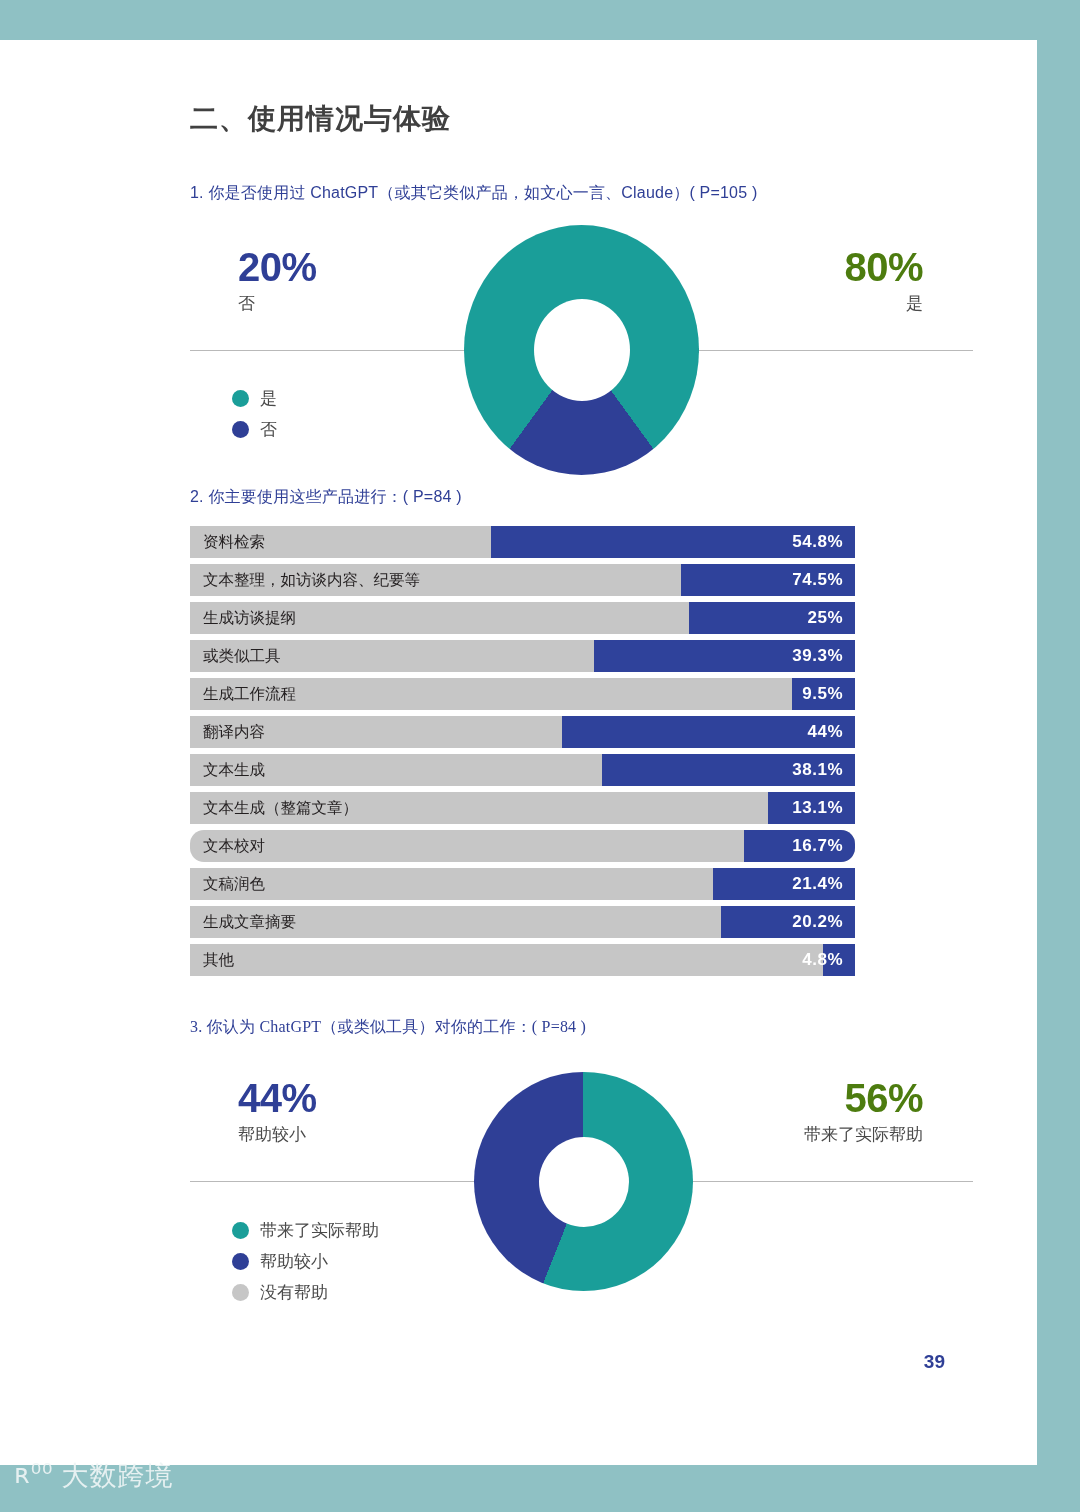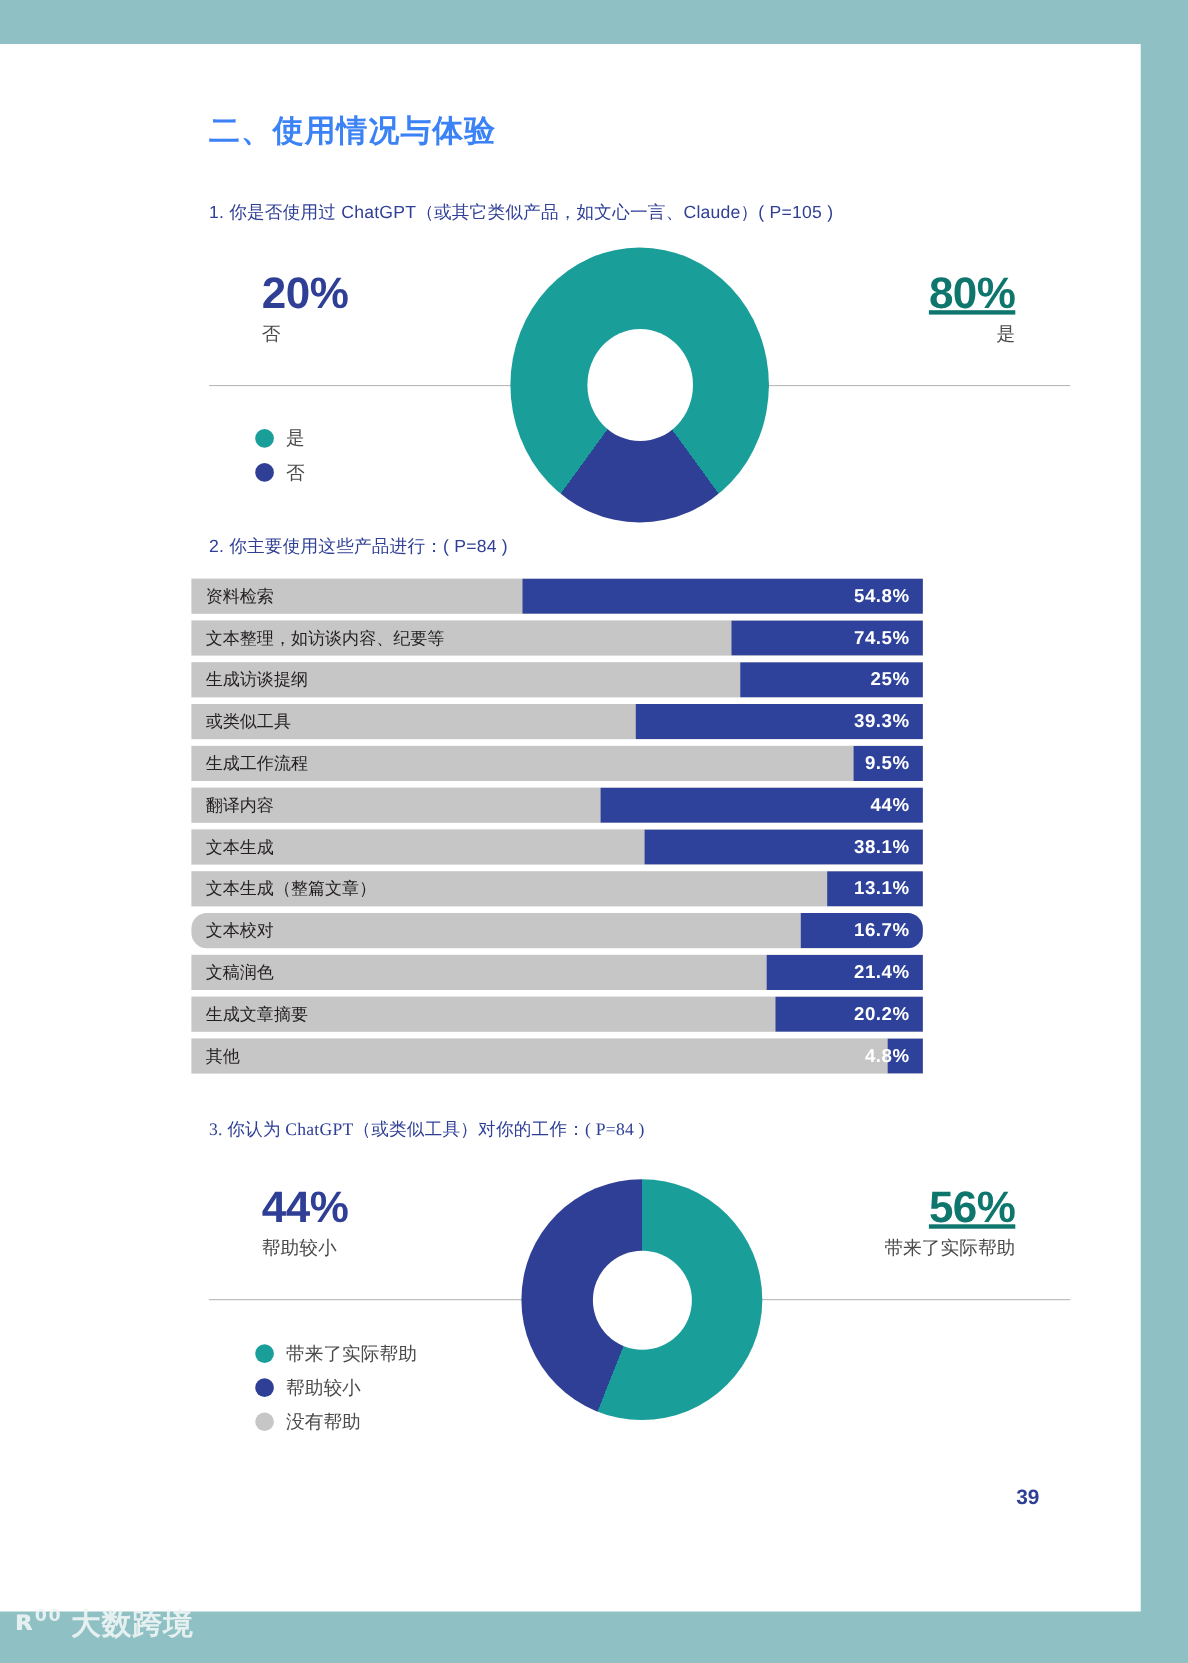--- a/index.html
+++ b/index.html
@@ -16,39 +16,39 @@
     left:0;top:40px;
     width:1037px;height:1425px;
     background:#ffffff;
     box-sizing:border-box;
   }
   #watermark{
     position:absolute;
     left:14px;bottom:18px;
     display:flex;align-items:center;gap:8px;
     color:#eef5f5;
-    font-size:27px;font-weight:bold;
+    font-size:27px;font-weight:normal;
     letter-spacing:1px;
     opacity:.92;
   }
   #watermark .mark-glyph{
     font-size:26px;
     font-family:"DejaVu Sans",sans-serif;
     line-height:1;
     position:relative;
     top:-2px;
   }
 
   
   .section-title{
     position:absolute;
     left:190px;top:60px;
     font-size:28px;
     font-weight:bold;
-    color:#3b82f6;
+    color:#404040;
     letter-spacing:1px;
   }
   .q-title{
     position:absolute;
     left:190px;
     font-size:16px;
     color:#2f3f96;
     letter-spacing:.2px;
     white-space:nowrap;
   }
@@ -100,41 +100,41 @@
   }
   .callout .lbl{
     font-size:17px;
     color:#4a4a4a;
     margin-top:8px;
     line-height:1;
   }
   .callout.left{text-align:left;}
   .callout.right{text-align:right;}
   .pct.blue{color:#2f3f96;}
-  .pct.teal{color:#0f766e;text-decoration:underline;}
+  .pct.teal{color:#4d7c0f;}
 
   
   .legend{position:absolute;}
   .legend .item{
     display:flex;align-items:center;
     gap:11px;
     margin-bottom:14px;
     font-size:17px;
     color:#4a4a4a;
     line-height:1;
   }
   .legend .dot{
     width:17px;height:17px;border-radius:50%;
     flex:0 0 auto;
   }
 
   
   #bars{
     position:absolute;
-    left:174px;top:486px;
+    left:190px;top:486px;
     width:665px;
   }
   .bar-row{
     position:relative;
     height:32px;
     margin-bottom:6px;
     background:#c6c6c6;
     overflow:hidden;
   }
   .bar-row:last-child{margin-bottom:0;}

